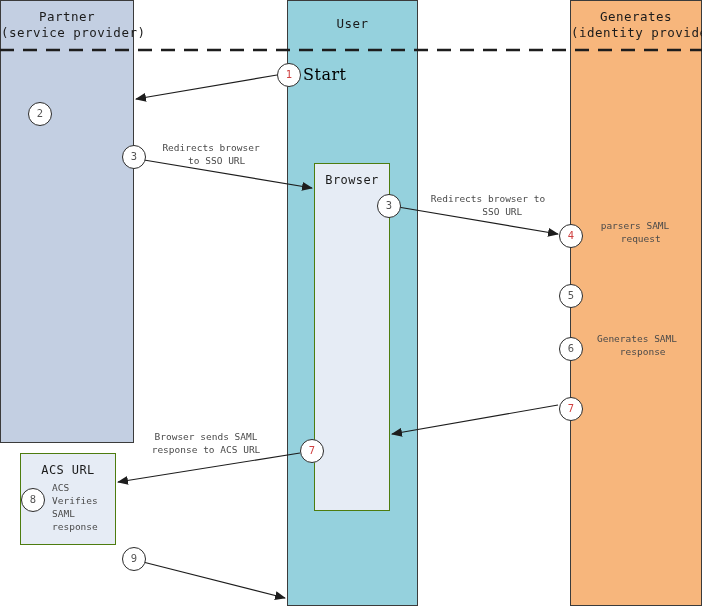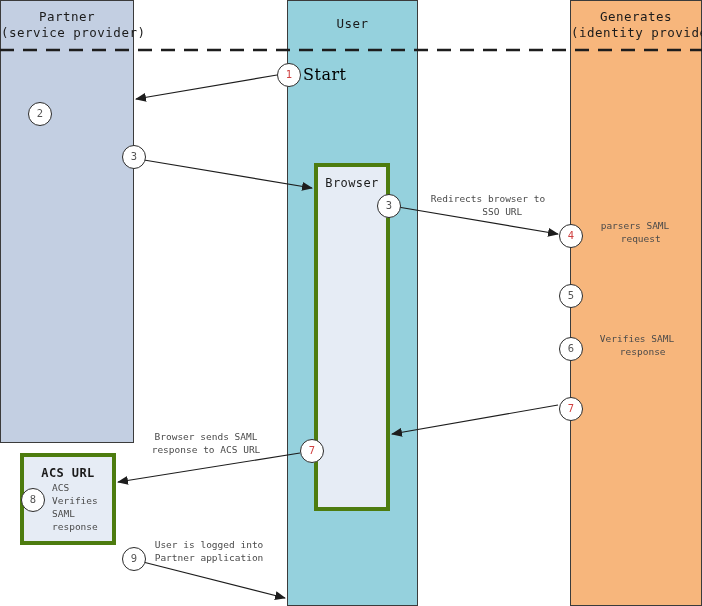--- a/index.html
+++ b/index.html
@@ -33,21 +33,21 @@
     letter-spacing: 0.5px;
     white-space: pre;
   }
   #lane-partner { left: 0px;   top: 0px; width: 134px; height: 443px; background: #c3cfe2; }
   #lane-user    { left: 287px; top: 0px; width: 131px; height: 606px; background: #95d1dd; }
   #lane-idp     { left: 570px; top: 0px; width: 132px; height: 606px; background: #f7b67c; }
 
   .inner-box {
     position: absolute;
     box-sizing: border-box;
-    border: 4px solid #4d7c0f;
+    border: 1px solid #4d7c0f;
     background: #e6ecf5;
   }
   #box-browser { left: 314px; top: 163px; width: 76px; height: 348px; }
   #box-acs     { left: 20px;  top: 453px; width: 96px; height: 92px; }
   .inner-title {
     position: absolute;
     left: 0; right: 0;
     text-align: center;
     font-size: 12px;
     color: #1b1b1b;
@@ -118,21 +118,21 @@
   <div class="lane" id="lane-idp">
     <div class="lane-title" style="top:8px;">Generates</div>
     <div class="lane-title" style="top:24px;">(identity provider)</div>
   </div>
 
   <div class="inner-box" id="box-browser">
     <div class="inner-title" style="top:9px;">Browser</div>
   </div>
 
   <div class="inner-box" id="box-acs">
-    <div class="inner-title" style="top:9px;font-weight:bold;">ACS URL</div>
+    <div class="inner-title" style="top:9px;">ACS URL</div>
   </div>
 
   <svg id="wires" viewBox="0 0 702 606">
     <defs>
       <marker id="arrow" markerWidth="11" markerHeight="9" refX="10" refY="4.5" orient="auto" markerUnits="userSpaceOnUse">
         <path d="M0,0 L11,4.5 L0,9 z" fill="#1d1d1d"></path>
       </marker>
     </defs>
 
     <line x1="0" y1="50" x2="702" y2="50" stroke="#1d1d1d" stroke-width="2.4" stroke-dasharray="14,9"></line>
@@ -158,36 +158,36 @@
   <div class="step" style="left:570px; top:295px;">5</div>
   <div class="step" style="left:570px; top:348px;">6</div>
   <div class="step accent" style="left:570px; top:408px;">7</div>
   <div class="step accent" style="left:311px; top:450px;">7</div>
   <div class="step" style="left:32px;  top:499px;">8</div>
   <div class="step" style="left:133px; top:558px;">9</div>
 
   <div class="bigstart" style="left:303px; top:65px;">Start</div>
 
 
+  <div class="note center" style="left:155px; top:141px; width:112px;">Redirects browser
+  to SSO URL</div>
 
   <div class="note center" style="left:426px; top:192px; width:124px;">Redirects browser to
      SSO URL</div>
 
   <div class="note center" style="left:590px; top:219px; width:90px;">parsers SAML
   request</div>
 
 
-  <div class="note center" style="left:589px; top:332px; width:96px;">Verifies SAML
+  <div class="note center" style="left:589px; top:332px; width:96px;">Generates SAML
   response</div>
 
 
   <div class="note center" style="left:145px; top:430px; width:122px;">Browser sends SAML
 response to ACS URL</div>
 
   <div class="note left" style="left:52px; top:481px; width:60px;">ACS
 Verifies
 SAML
 response</div>
 
-  <div class="note center" style="left:148px; top:538px; width:122px;">User is logged into
-Partner application</div>
 
 </div>
 
 </body></html>

